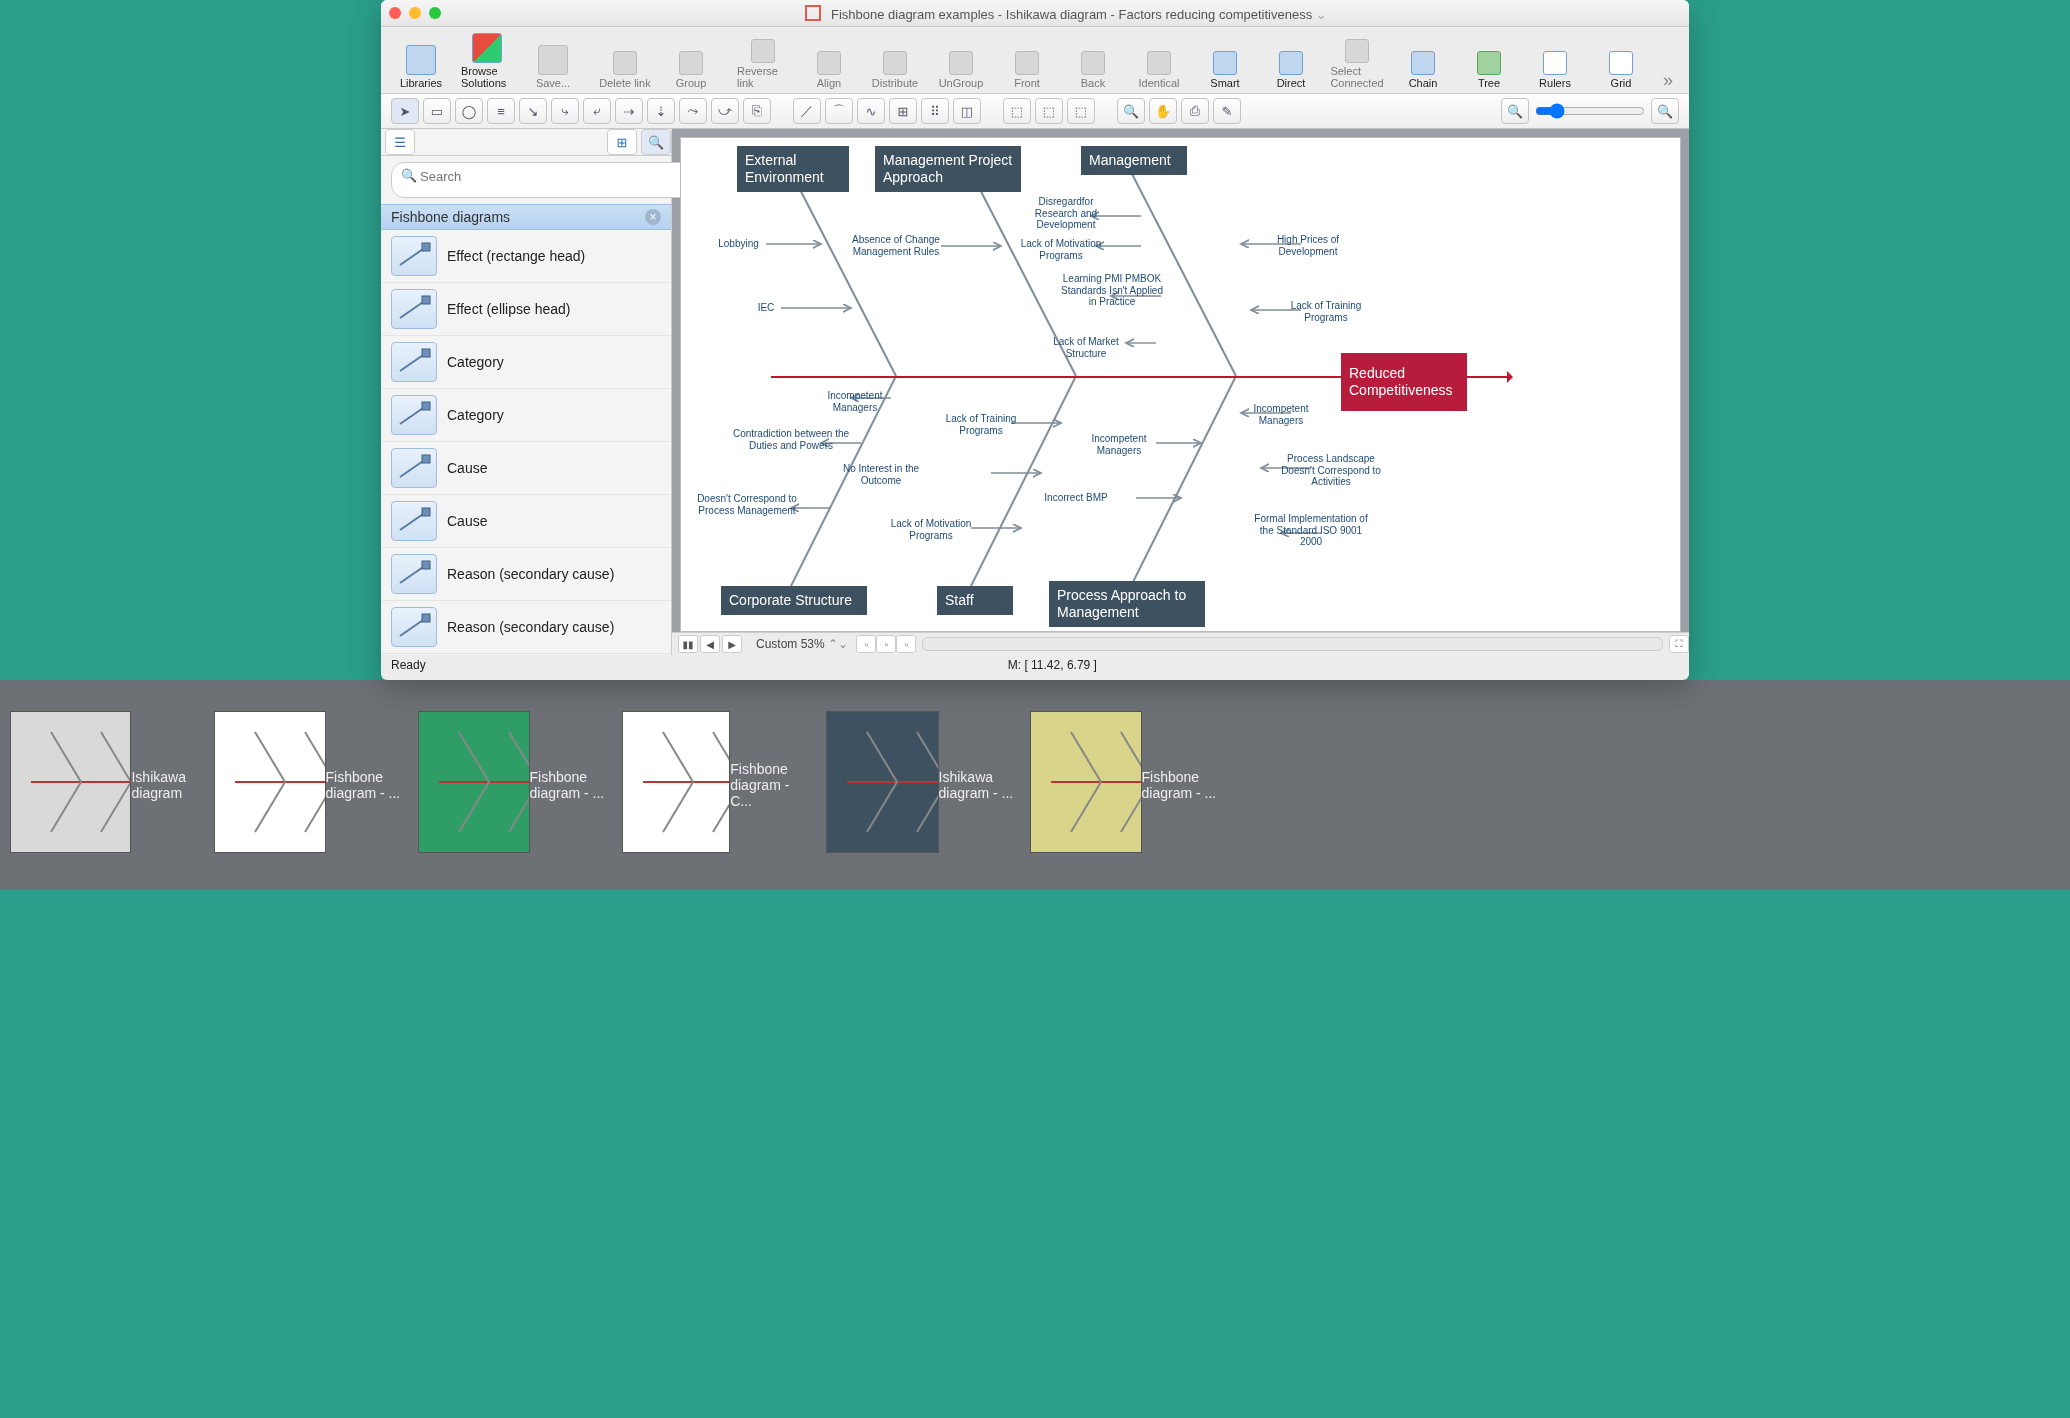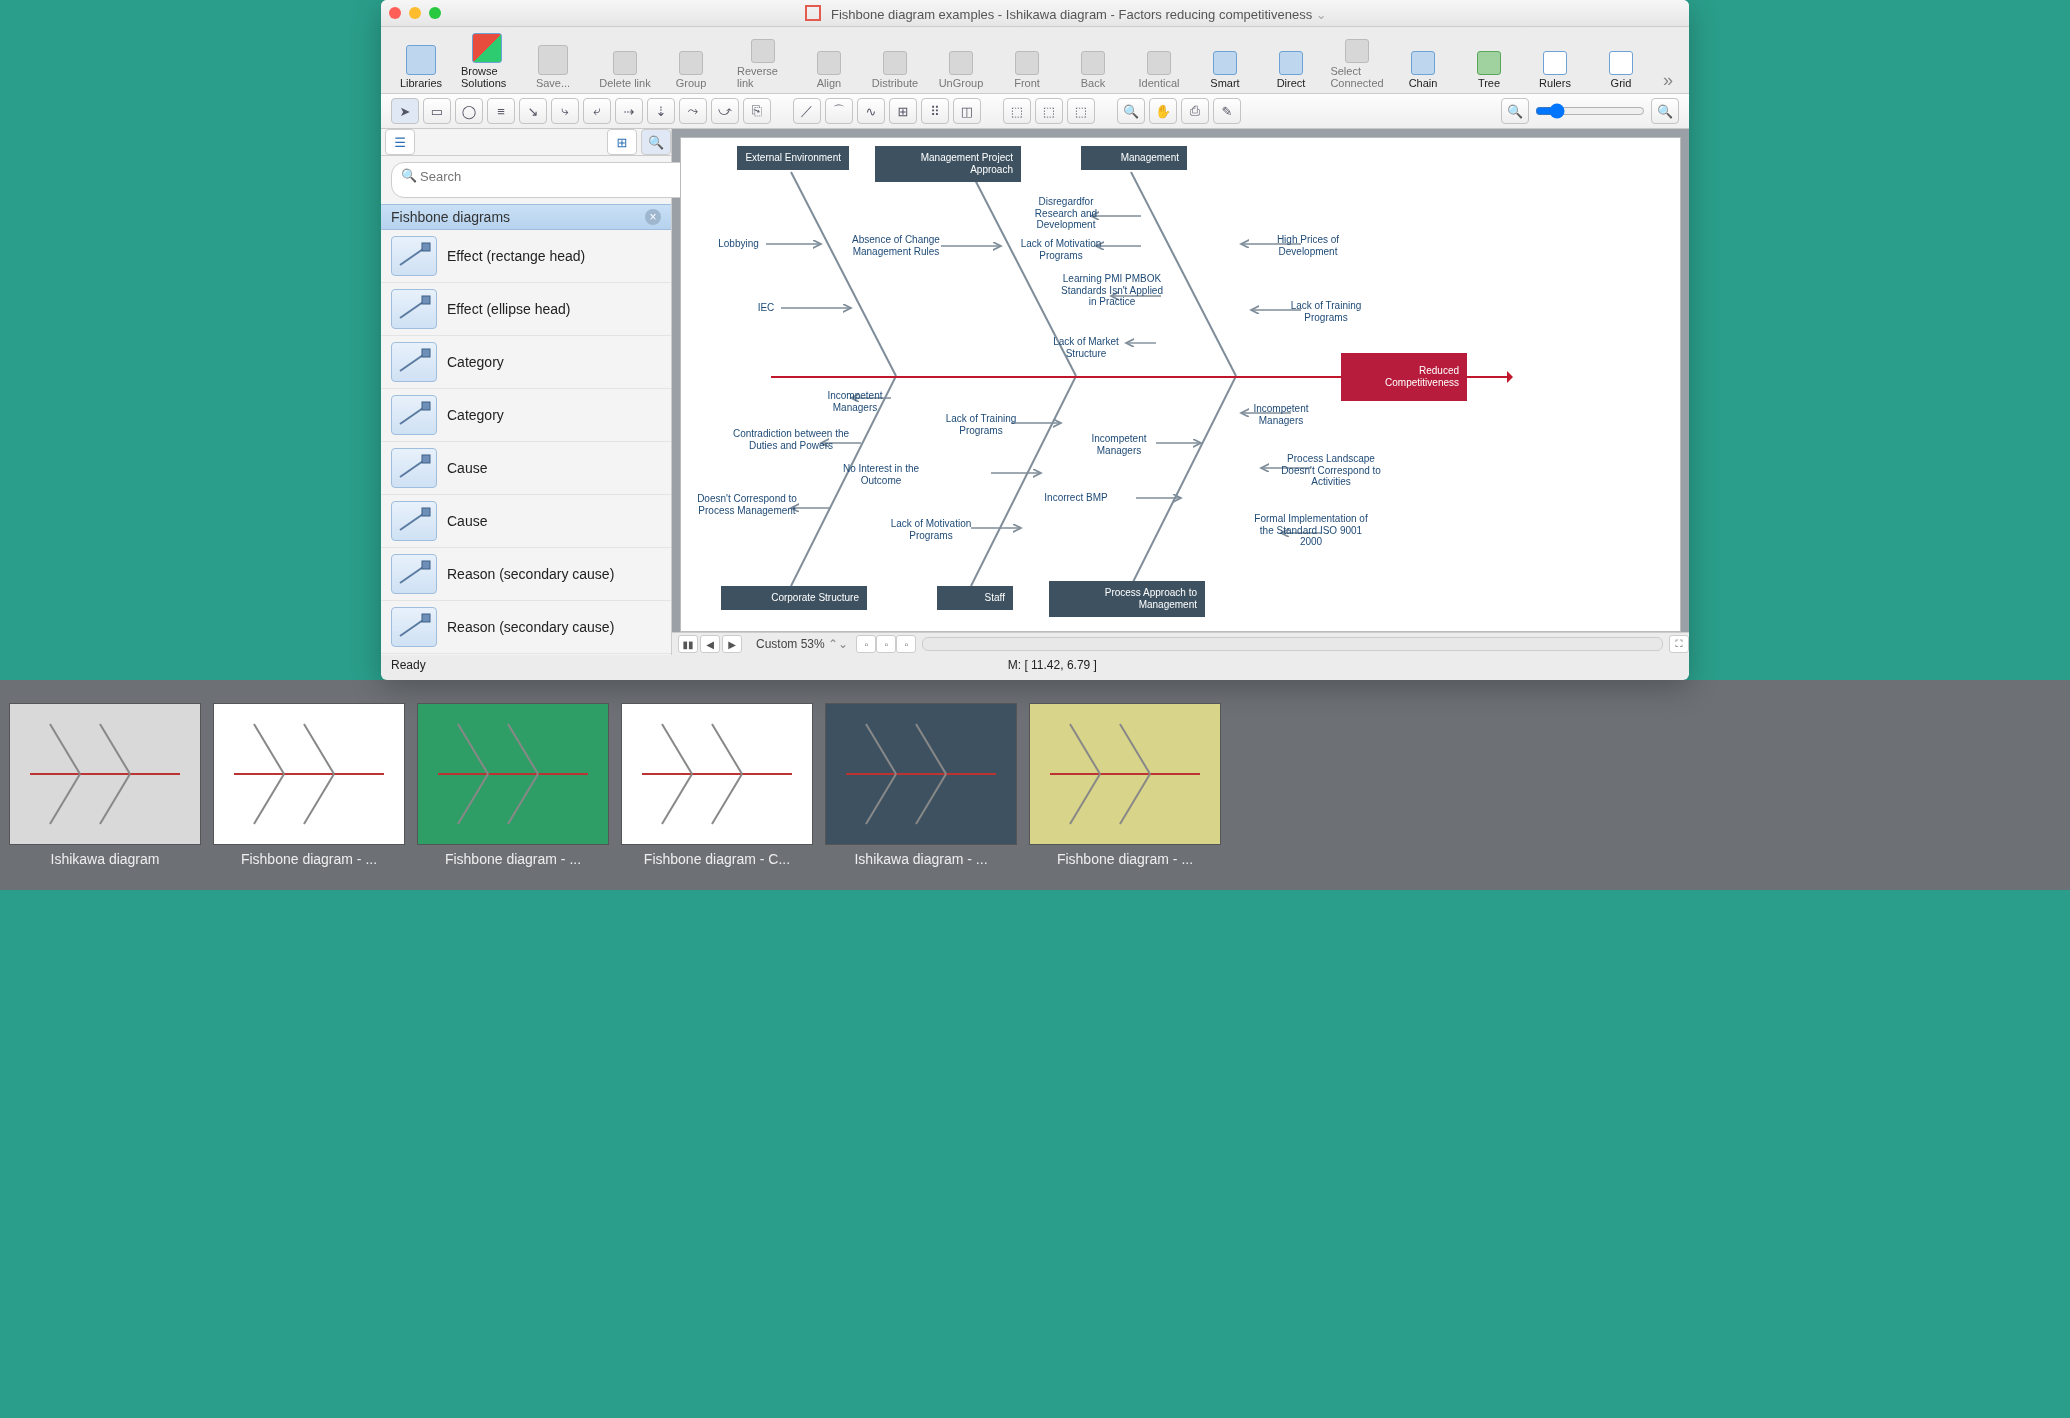--- a/index.html
+++ b/index.html
@@ -40,24 +40,24 @@
 .canvaswrap{flex:1;background:#9aa0a6;display:flex;flex-direction:column}
 .canvas{flex:1;margin:8px 8px 0 8px;background:#fff;position:relative;overflow:hidden;border:1px solid #bbb}
 .botbar{height:22px;display:flex;align-items:center;background:#ececec;border-top:1px solid #ccc;font-size:12px}
 .botbar .nav{display:flex;align-items:center;gap:2px;padding:0 6px}
 .botbar .nb{width:18px;height:16px;border:1px solid #ccc;border-radius:3px;background:#fff;display:flex;align-items:center;justify-content:center;font-size:10px;color:#555}
 .botbar .zoom{margin:0 8px;color:#444}
 .botbar .scroll{flex:1;height:12px;background:#e8e8e8;border:1px solid #ccc;border-radius:6px;margin:0 6px}
 .status{height:20px;background:#ececec;font-size:12px;padding:0 10px;display:flex;align-items:center}
 .status .m{margin:0 auto}
 .gallery{height:190px;background:#6d7176;display:flex;align-items:center;padding:10px;gap:14px;overflow:hidden}
-.gitem{width:190px;display:flex;flex-direction:column;align-items:center;color:#eee;font-size:14px}
+.gitem{width:190px;display:flex;flex-direction:row;align-items:center;color:#eee;font-size:14px}
 .gitem .gimg{width:190px;height:140px;background:#dcdcdc;border:1px solid #555;margin-bottom:6px;position:relative;overflow:hidden}
 
-.box{position:absolute;background:#3d5160;color:#fff;font-size:10px;padding:6px 8px;text-align:right;line-height:1.2}
+.box{position:absolute;background:#3d5160;color:#fff;font-size:14px;padding:6px 8px;text-align:left;line-height:1.2}
 .effect{background:#b71c3c}
 .spine{position:absolute;height:2px;background:#c0172c;top:238px;left:90px;width:740px}
 .spine::after{content:"";position:absolute;right:-8px;top:-5px;border:6px solid transparent;border-left-color:#c0172c}
 .cause{position:absolute;font-size:10px;color:#1e4a76;text-align:center;line-height:1.15}
 .bone{stroke:#7e8d99;stroke-width:2;fill:none}
 .arr{stroke:#7e8d99;stroke-width:1.4;fill:none;marker-end:url(#ah)}
 </style>
 </head>
 <body>
 

